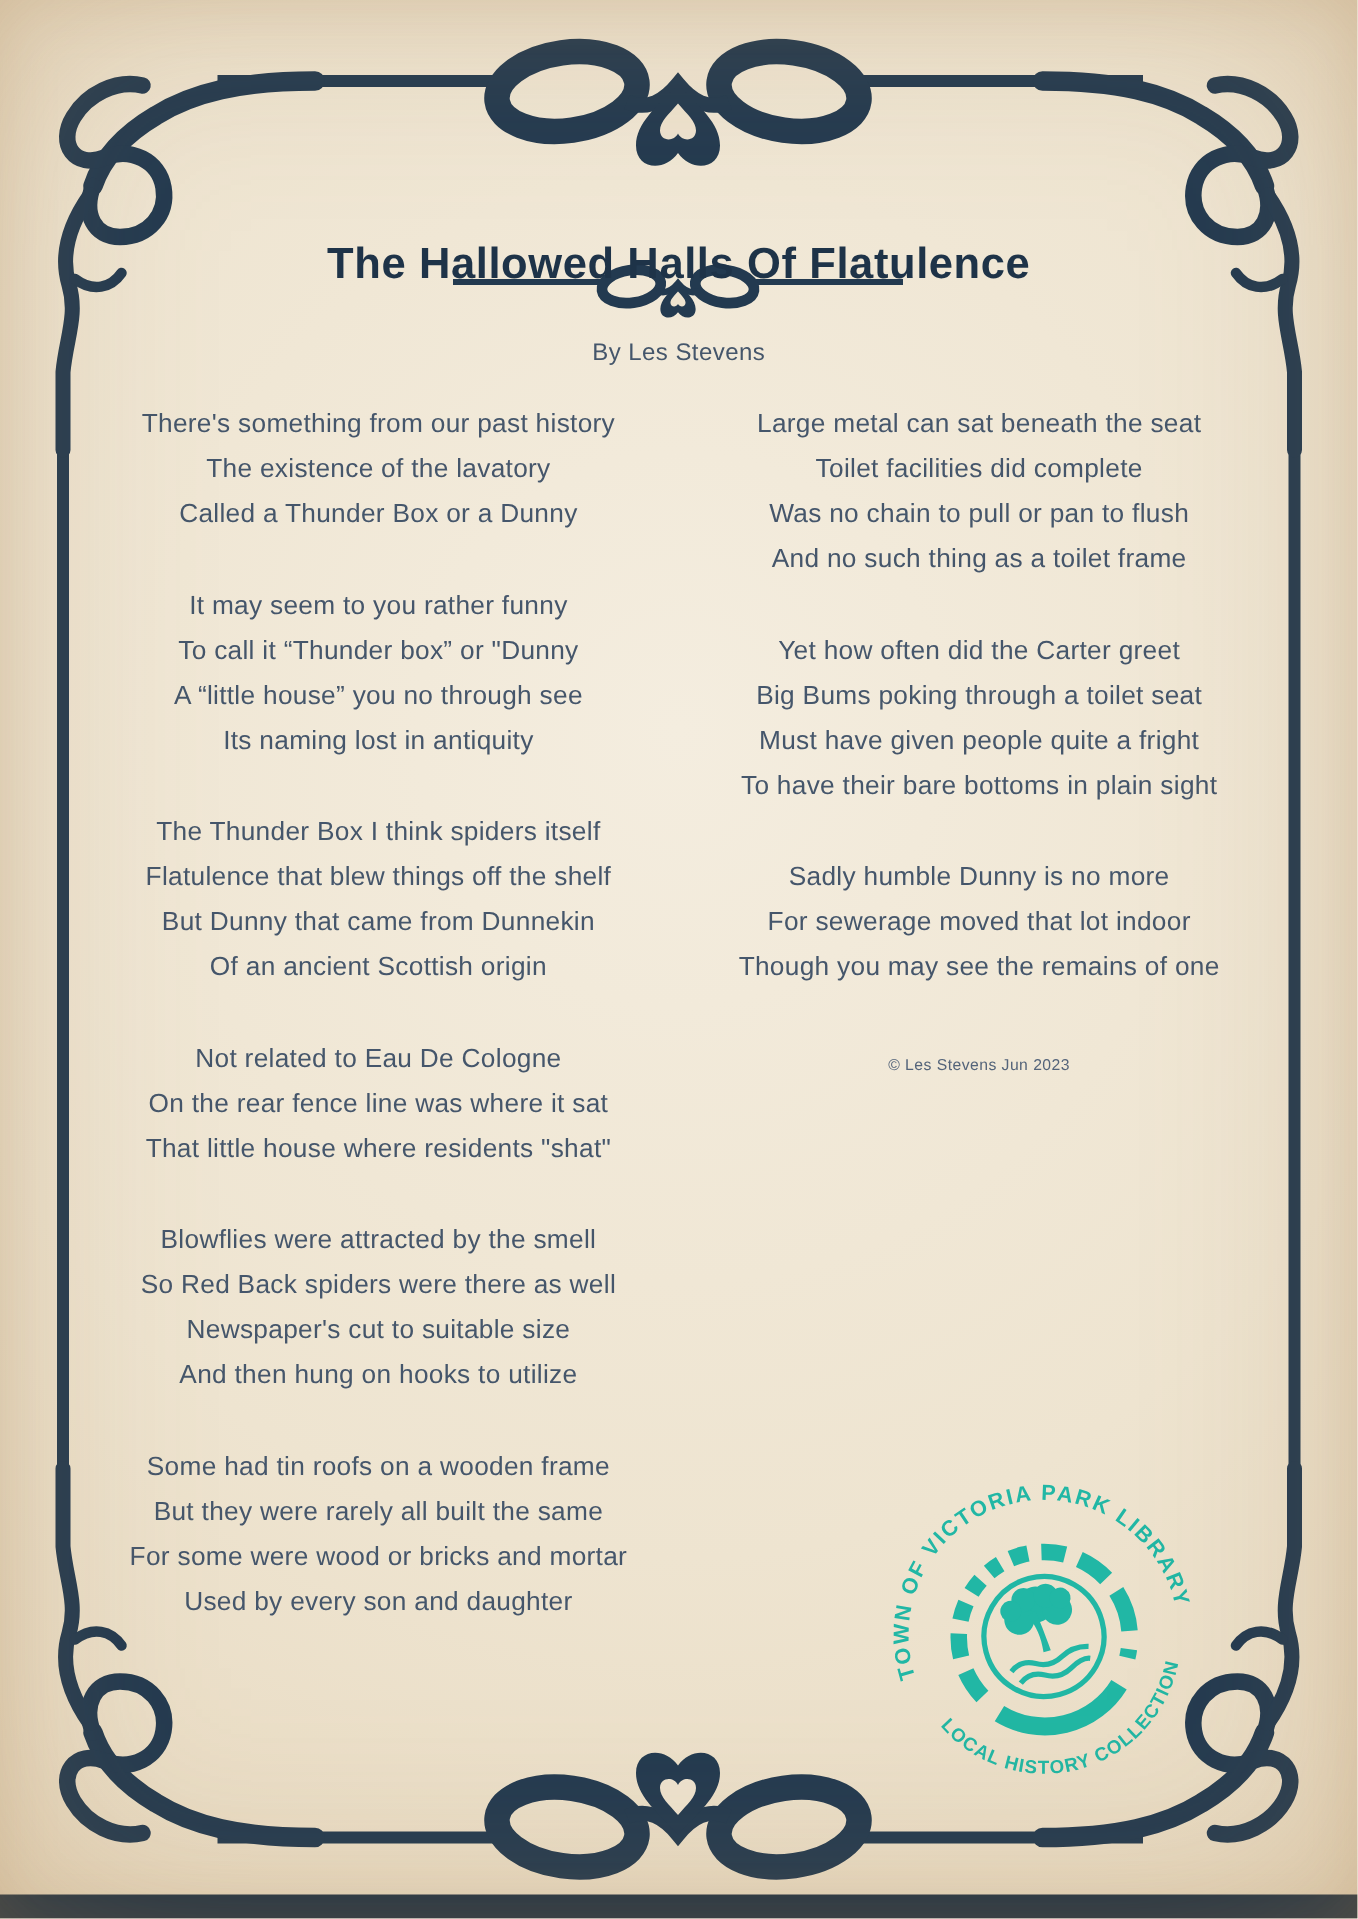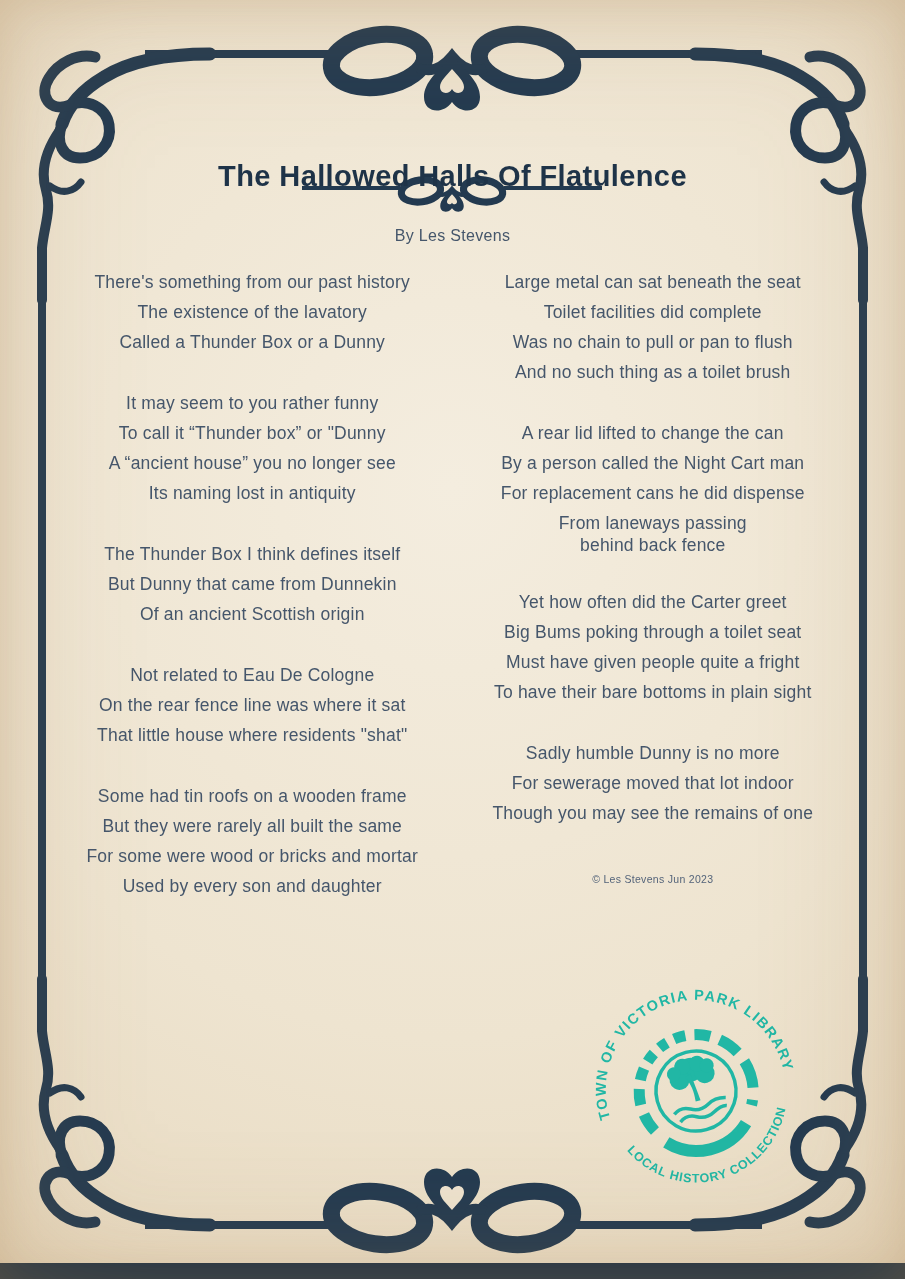--- a/index.html
+++ b/index.html
@@ -66,52 +66,53 @@
 <main class="columns">
   <section class="col">
     <div class="stanza">
       <p class="line">There's something from our past history</p>
       <p class="line">The existence of the lavatory</p>
       <p class="line">Called a Thunder Box or a Dunny</p>
     </div>
     <div class="stanza">
       <p class="line">It may seem to you rather funny</p>
       <p class="line">To call it “Thunder box” or "Dunny</p>
-      <p class="line">A “ancient house” you no longer see</p>
+      <p class="line">A “little house” you no through see</p>
       <p class="line">Its naming lost in antiquity</p>
     </div>
     <div class="stanza">
-      <p class="line">The Thunder Box I think defines itself</p>
+      <p class="line">The Thunder Box I think spiders itself</p>
+      <p class="line">Flatulence that blew things off the shelf</p>
       <p class="line">But Dunny that came from Dunnekin</p>
       <p class="line">Of an ancient Scottish origin</p>
     </div>
     <div class="stanza">
       <p class="line">Not related to Eau De Cologne</p>
       <p class="line">On the rear fence line was where it sat</p>
       <p class="line">That little house where residents "shat"</p>
+    </div>
+    <div class="stanza">
+      <p class="line">Blowflies were attracted by the smell</p>
+      <p class="line">So Red Back spiders were there as well</p>
+      <p class="line">Newspaper's cut to suitable size</p>
+      <p class="line">And then hung on hooks to utilize</p>
     </div>
     <div class="stanza">
       <p class="line">Some had tin roofs on a wooden frame</p>
       <p class="line">But they were rarely all built the same</p>
       <p class="line">For some were wood or bricks and mortar</p>
       <p class="line">Used by every son and daughter</p>
     </div>
   </section>
   <section class="col">
     <div class="stanza">
       <p class="line">Large metal can sat beneath the seat</p>
       <p class="line">Toilet facilities did complete</p>
       <p class="line">Was no chain to pull or pan to flush</p>
-      <p class="line">And no such thing as a toilet brush</p>
-    </div>
-    <div class="stanza">
-      <p class="line">A rear lid lifted to change the can</p>
-      <p class="line">By a person called the Night Cart man</p>
-      <p class="line">For replacement cans he did dispense</p>
-      <p class="line narrow">From laneways passing behind back fence</p>
+      <p class="line">And no such thing as a toilet frame</p>
     </div>
     <div class="stanza">
       <p class="line">Yet how often did the Carter greet</p>
       <p class="line">Big Bums poking through a toilet seat</p>
       <p class="line">Must have given people quite a fright</p>
       <p class="line">To have their bare bottoms in plain sight</p>
     </div>
     <div class="stanza">
       <p class="line">Sadly humble Dunny is no more</p>
       <p class="line">For sewerage moved that lot indoor</p>

